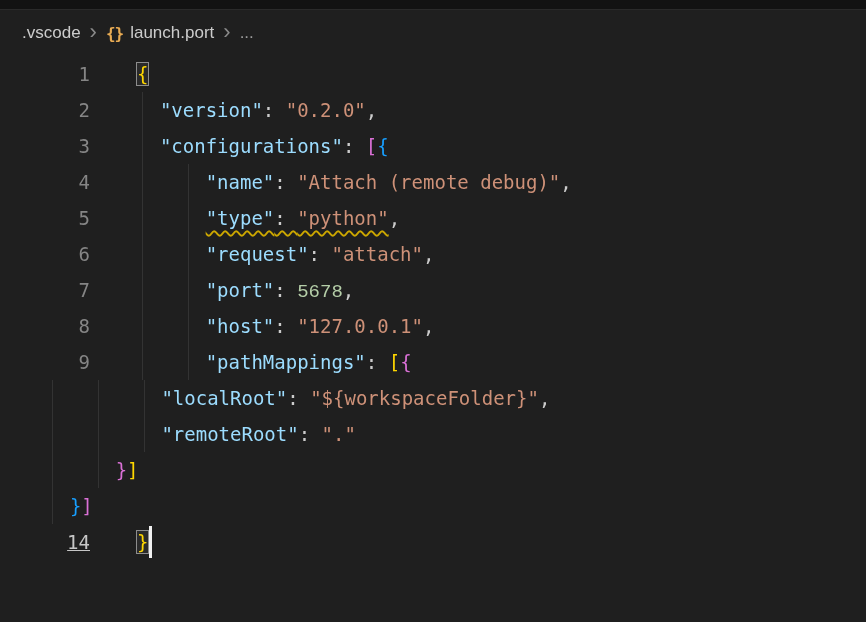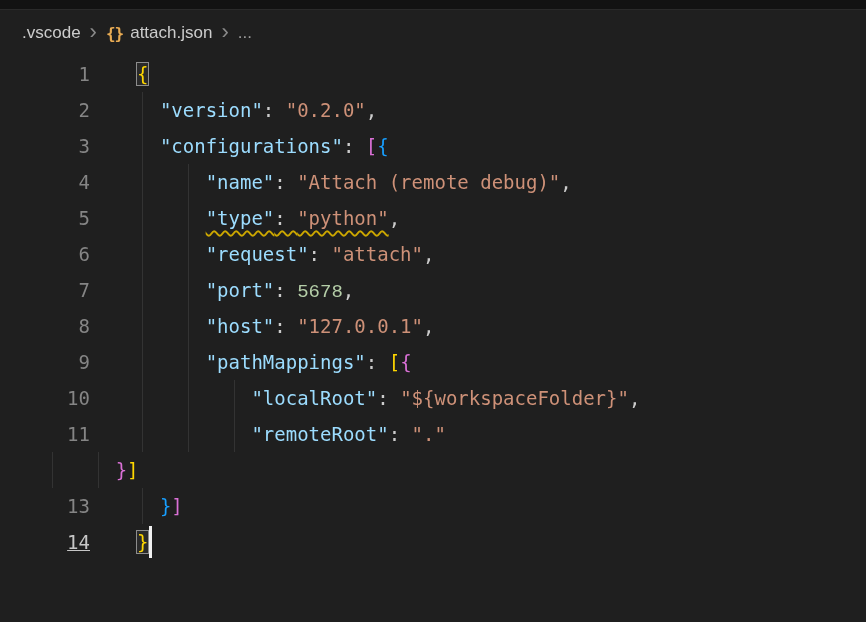--- a/index.html
+++ b/index.html
@@ -99,21 +99,21 @@
 </style>
 </head>
 <body>
 
 <div class="topbar"></div>
 
 <div class="breadcrumb-bar">
   <span class="crumb">.vscode</span>
   <span class="chevron">›</span>
   <span class="json-icon">{}</span>
-  <span class="crumb">attach.json</span>
+  <span class="crumb">launch.port</span>
   <span class="chevron">›</span>
   <span class="crumb crumb-more">...</span>
 </div>
 
 <div class="editor">
     <div class="code-line">
       <div class="line-number">1</div>
       <div class="line-content"><span class="line-text"><span class="tok-b1 bracket-match">{</span></span></div>
     </div>
     <div class="code-line">
@@ -142,31 +142,28 @@
     </div>
     <div class="code-line">
       <div class="line-number">8</div>
       <div class="line-content"><span class="indent-guide g0"></span><span class="indent-guide g1"></span><span class="line-text">      <span class="tok-key">"host"</span><span class="tok-punct">: </span><span class="tok-str">"127.0.0.1"</span><span class="tok-punct">,</span></span></div>
     </div>
     <div class="code-line">
       <div class="line-number">9</div>
       <div class="line-content"><span class="indent-guide g0"></span><span class="indent-guide g1"></span><span class="line-text">      <span class="tok-key">"pathMappings"</span><span class="tok-punct">: </span><span class="tok-b1">[</span><span class="tok-b2">{</span></span></div>
     </div>
     <div class="code-line">
-      <div class="line-number">10</div>
       <div class="line-content"><span class="indent-guide g0"></span><span class="indent-guide g1"></span><span class="indent-guide g2"></span><span class="line-text">          <span class="tok-key">"localRoot"</span><span class="tok-punct">: </span><span class="tok-str">"${workspaceFolder}"</span><span class="tok-punct">,</span></span></div>
     </div>
     <div class="code-line">
-      <div class="line-number">11</div>
       <div class="line-content"><span class="indent-guide g0"></span><span class="indent-guide g1"></span><span class="indent-guide g2"></span><span class="line-text">          <span class="tok-key">"remoteRoot"</span><span class="tok-punct">: </span><span class="tok-str">"."</span></span></div>
     </div>
     <div class="code-line">
       <div class="line-content"><span class="indent-guide g0"></span><span class="indent-guide g1"></span><span class="line-text">      <span class="tok-b2">}</span><span class="tok-b1">]</span></span></div>
     </div>
     <div class="code-line">
-      <div class="line-number">13</div>
       <div class="line-content"><span class="indent-guide g0"></span><span class="line-text">  <span class="tok-b3">}</span><span class="tok-b2">]</span></span></div>
     </div>
     <div class="code-line active">
       <div class="line-number">14</div>
       <div class="line-content"><span class="line-text"><span class="tok-b1 bracket-match">}</span><span class="cursor"></span></span></div>
     </div>
   </div>
 
 </body></html>

